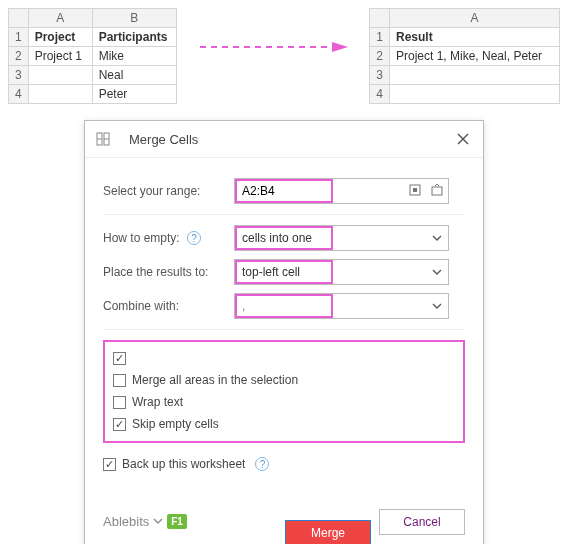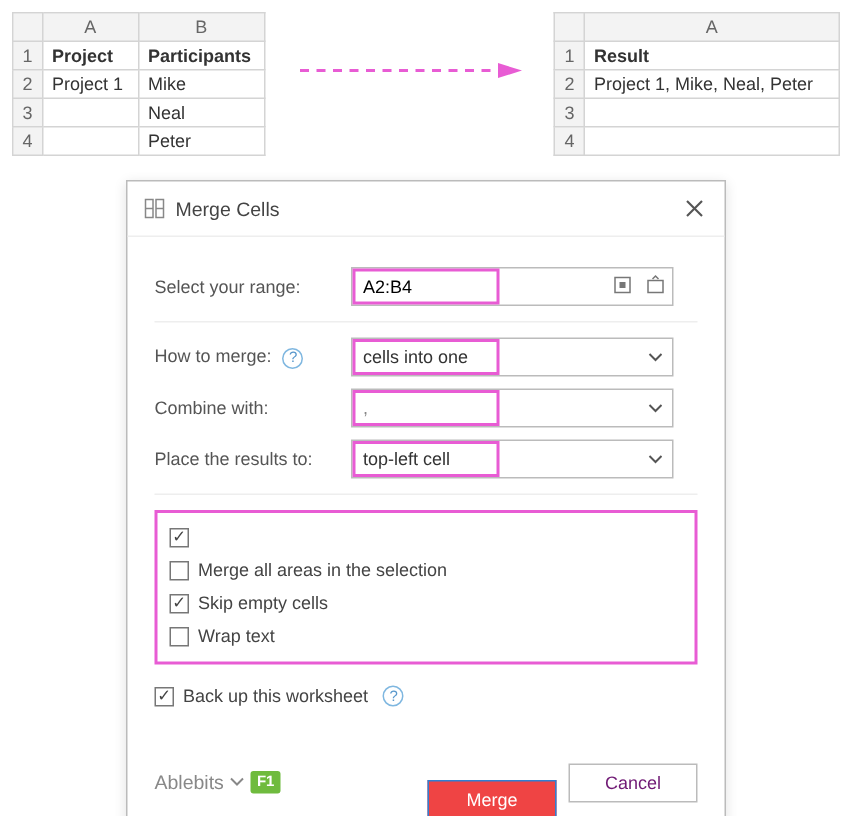--- a/index.html
+++ b/index.html
@@ -56,20 +56,21 @@
     margin: 16px auto 0 auto;
     border: 1px solid #bbb;
     background: #fff;
     box-shadow: 0 2px 8px rgba(0,0,0,.12);
   }
   .dlg-title {
     display: flex;
     align-items: center;
     padding: 8px 10px;
     border-bottom: 1px solid #eee;
+    gap: 12px;
   }
   .dlg-title .title-text { flex: 1; font-size: 13px; color: #444; }
   .dlg-body { padding: 12px 18px; }
   .fieldrow {
     display: flex;
     align-items: center;
     margin: 8px 0;
     gap: 6px;
   }
   .fieldlabel { width: 125px; color: #555; }
@@ -311,77 +312,77 @@
               <polyline points="5,3 7,1 9,3" fill="none" stroke="#777"></polyline>
             </svg>
         </span>
       </div>
     </div>
 
     <div class="divider"></div>
 
     <div class="fieldrow">
       <span class="fieldlabel">
-        <span>How to merge:</span>
+        <span>How to empty:</span>
         <span class="help-icon">?</span>
       </span>
       <div class="select-box">
         <span class="select-val hl-magenta">cells into one</span>
         <span class="select-rest"></span>
         <span class="select-chev">
           <svg class="chev" viewBox="0 0 10 10">
               <polyline points="1,3 5,7 9,3" fill="none" stroke="#555" stroke-width="1.3"></polyline>
             </svg>
         </span>
       </div>
     </div>
 
     <div class="fieldrow">
+      <span class="fieldlabel">Place the results to:</span>
+      <div class="select-box">
+        <span class="select-val hl-magenta">top-left cell</span>
+        <span class="select-rest"></span>
+        <span class="select-chev">
+          <svg class="chev" viewBox="0 0 10 10">
+              <polyline points="1,3 5,7 9,3" fill="none" stroke="#555" stroke-width="1.3"></polyline>
+            </svg>
+        </span>
+      </div>
+    </div>
+
+    <div class="fieldrow">
       <span class="fieldlabel">Combine with:</span>
       <div class="select-box">
         <span class="select-val hl-magenta" style="color:#888">, </span>
         <span class="select-rest"></span>
         <span class="select-chev">
           <svg class="chev" viewBox="0 0 10 10">
               <polyline points="1,3 5,7 9,3" fill="none" stroke="#555" stroke-width="1.3"></polyline>
             </svg>
         </span>
       </div>
     </div>
 
-    <div class="fieldrow">
-      <span class="fieldlabel">Place the results to:</span>
-      <div class="select-box">
-        <span class="select-val hl-magenta">top-left cell</span>
-        <span class="select-rest"></span>
-        <span class="select-chev">
-          <svg class="chev" viewBox="0 0 10 10">
-              <polyline points="1,3 5,7 9,3" fill="none" stroke="#555" stroke-width="1.3"></polyline>
-            </svg>
-        </span>
-      </div>
-    </div>
-
     <div class="divider"></div>
 
     <div class="checks">
       <div class="checkrow">
         <span class="checkbox checked"></span>
       </div>
       <div class="checkrow">
         <span class="checkbox"></span>
         <span>Merge all areas in the selection</span>
       </div>
       <div class="checkrow">
+        <span class="checkbox"></span>
+        <span>Wrap text</span>
+      </div>
+      <div class="checkrow">
         <span class="checkbox checked"></span>
         <span>Skip empty cells</span>
-      </div>
-      <div class="checkrow">
-        <span class="checkbox"></span>
-        <span>Wrap text</span>
       </div>
     </div>
 
     <div class="checkrow backup-row">
       <span class="checkbox checked"></span>
       <span>Back up this worksheet</span>
       <span class="help-icon">?</span>
     </div>
   </div>
 

